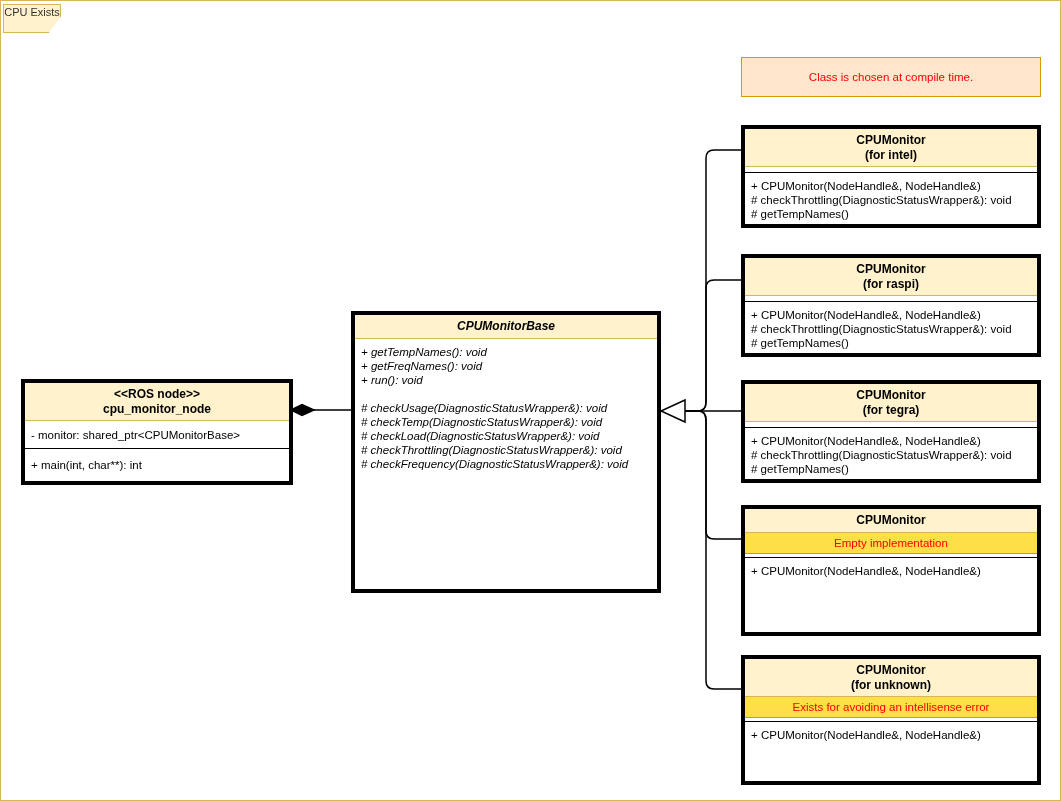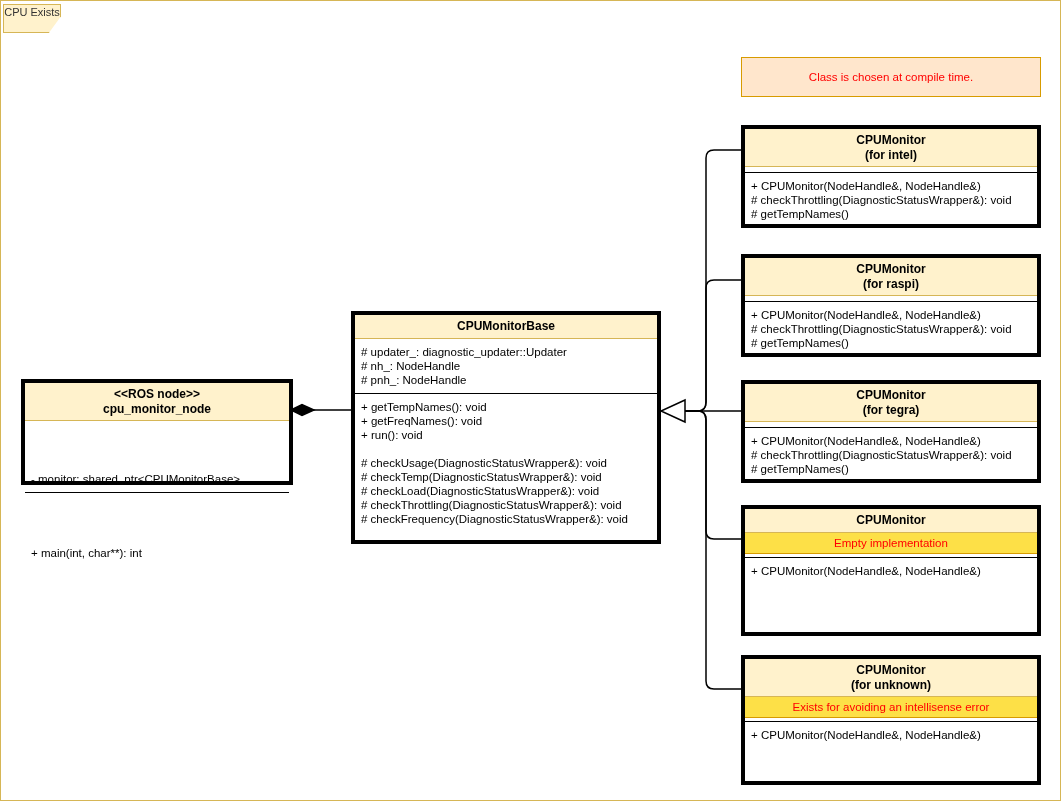--- a/index.html
+++ b/index.html
@@ -37,22 +37,22 @@
   }
   .note-gap { height:4px; border-bottom:1px solid #000; flex:0 0 auto; }
   .note-box {
     position:absolute; left:740px; top:50px; width:300px; height:40px;
     background:#ffe6cc; border:1px solid #d79b00;
     color:#ff0000; font-size:11.5px; text-align:center; line-height:38px;
     z-index:2;
     margin-top:6px;
   }
   
-  #cls-node   { left:20px;  top:355px; width:272px; height:106px;gap:44px; }
-  #cls-base   { left:350px; top:287px; width:310px; height:233px; }
+  #cls-node   { left:20px;  top:355px; width:272px; height:106px; }
+  #cls-base   { left:350px; top:287px; width:310px; height:282px;font-style:italic; }
   #cls-intel  { left:740px; top:101px; width:300px; height:103px; }
   #cls-raspi  { left:740px; top:230px; width:300px; height:103px; }
   #cls-tegra  { left:740px; top:356px; width:300px; height:103px; }
   #cls-arm    { left:740px; top:481px; width:300px; height:131px; }
   #cls-unknown{ left:740px; top:631px; width:300px; height:130px; }
   #cls-node .uml-attrs   { padding:7px 6px 6px 6px; }
   #cls-node .uml-methods { padding:9px 6px; }
   .edges { position:absolute; left:0; top:0; z-index:1; }
   .edges path { fill:none; stroke:#000; stroke-width:1.5; }
   .edges .arrow-hollow { fill:#ffffff; stroke:#000; stroke-width:1.5; }
@@ -92,25 +92,20 @@
       </div>
     <div class="uml-methods">
         <div class="m-line">+ main(int, char**): int</div>
       </div>
   </div>
 
   <div class="uml-class" id="cls-base">
     <div class="uml-header">
       <div>CPUMonitorBase</div>
     </div>
-    <div class="uml-attrs black-bottom">
-        <div class="m-line"># updater_: diagnostic_updater::Updater</div>
-        <div class="m-line"># nh_: NodeHandle</div>
-        <div class="m-line"># pnh_: NodeHandle</div>
-      </div>
     <div class="uml-methods">
         <div class="m-line">+ getTempNames(): void</div>
         <div class="m-line">+ getFreqNames(): void</div>
         <div class="m-line">+ run(): void</div>
         <div class="m-line"></div>
         <div class="m-line"># checkUsage(DiagnosticStatusWrapper&amp;): void</div>
         <div class="m-line"># checkTemp(DiagnosticStatusWrapper&amp;): void</div>
         <div class="m-line"># checkLoad(DiagnosticStatusWrapper&amp;): void</div>
         <div class="m-line"># checkThrottling(DiagnosticStatusWrapper&amp;): void</div>
         <div class="m-line"># checkFrequency(DiagnosticStatusWrapper&amp;): void</div>

